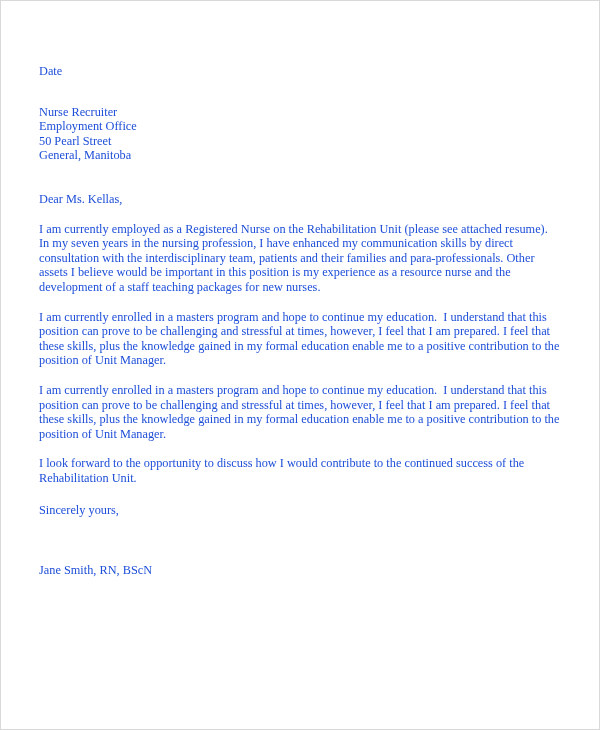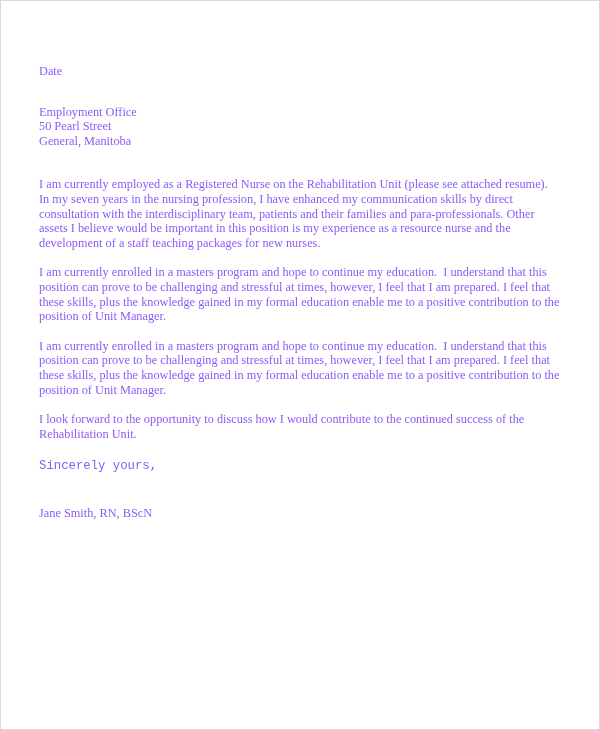--- a/index.html
+++ b/index.html
@@ -10,49 +10,51 @@
   .page {
     position: relative;
     width: 600px;
     height: 730px;
     box-sizing: border-box;
     background: #ffffff;
     border: 1px solid #d9d9d9;
     font-family: "Liberation Serif", "DejaVu Serif", serif;
     font-size: 12.3px;
     line-height: 14.6px;
-    color: #8b5cf6;
+    color: #1d4ed8;
     padding: 63px 38px 0 38px;
     overflow: hidden;
   }
   .block {
     margin: 0;
     white-space: pre-wrap;
   }
   .date-line      { margin-bottom: 26px; }
   .recipient      { margin-bottom: 29px; }
   .recipient div  { margin: 0; }
   .salutation     { margin-bottom: 15px; }
   .para           { margin-bottom: 15px; }
-  .closing        { margin-top: 18px; margin-bottom: 32px; font-family: Liberation Mono, monospace; }
+  .closing        { margin-top: 18px; margin-bottom: 45px; }
   .signature      { margin-bottom: 14px; }
 </style>
 </head>
 <body>
 
 <div class="page">
 
   <p class="block date-line">Date</p>
 
   <div class="recipient">
+    <div class="block">Nurse Recruiter</div>
     <div class="block">Employment Office</div>
     <div class="block">50 Pearl Street</div>
     <div class="block">General, Manitoba</div>
   </div>
 
+  <p class="block salutation">Dear Ms. Kellas,</p>
 
 
   <p class="block para">I am currently employed as a Registered Nurse on the Rehabilitation Unit (please see attached resume). In my seven years in the nursing profession, I have enhanced my communication skills by direct consultation with the interdisciplinary team, patients and their families and para-professionals. Other assets I believe would be important in this position is my experience as a resource nurse and the development of a staff teaching packages for new nurses.</p>
 
   <p class="block para">I am currently enrolled in a masters program and hope to continue my education.  I understand that this position can prove to be challenging and stressful at times, however, I feel that I am prepared. I feel that these skills, plus the knowledge gained in my formal education enable me to a positive contribution to the position of Unit Manager.</p>
 
   <p class="block para">I am currently enrolled in a masters program and hope to continue my education.  I understand that this position can prove to be challenging and stressful at times, however, I feel that I am prepared. I feel that these skills, plus the knowledge gained in my formal education enable me to a positive contribution to the position of Unit Manager.</p>
 
   <p class="block para">I look forward to the opportunity to discuss how I would contribute to the continued success of the Rehabilitation Unit.</p>
 

